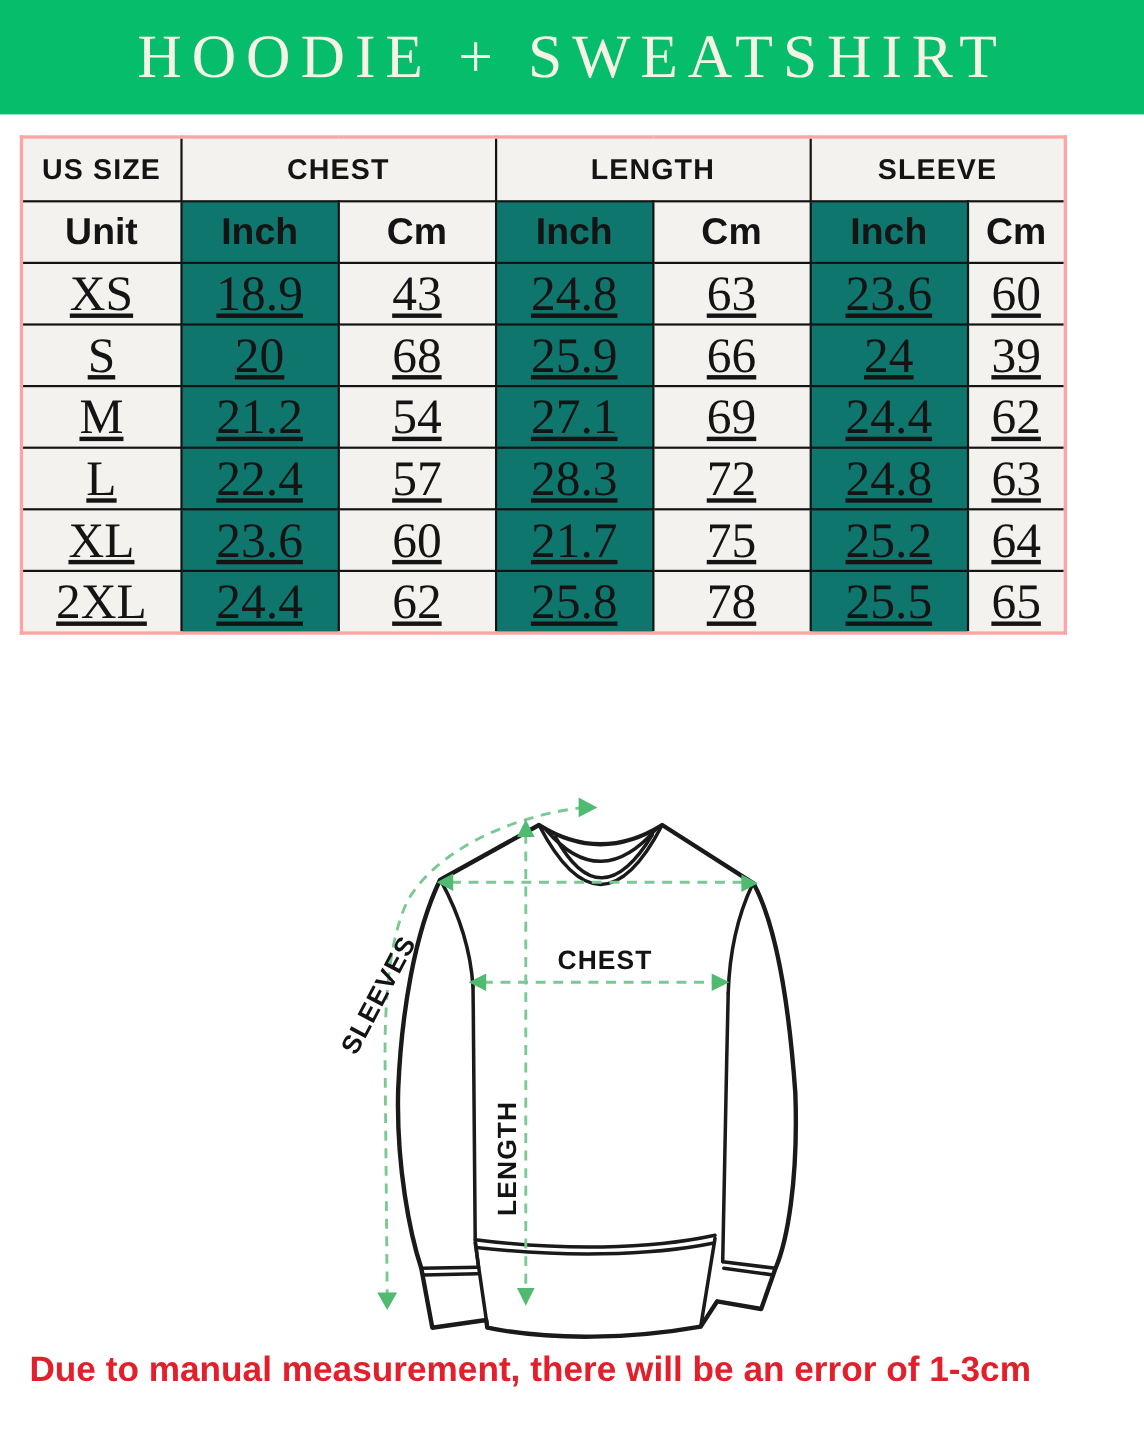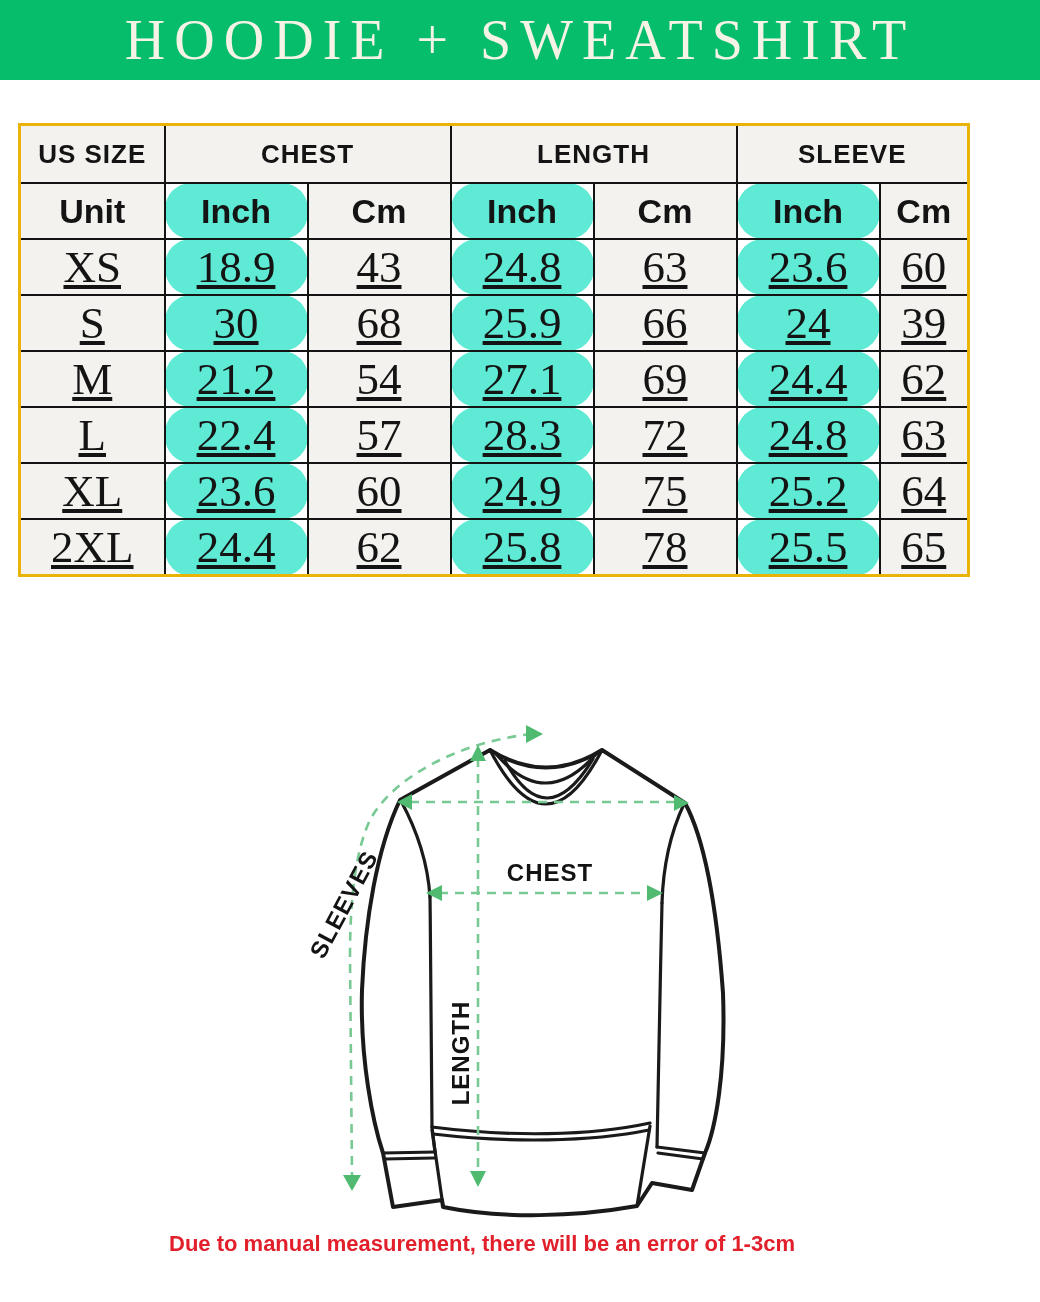--- a/index.html
+++ b/index.html
@@ -2,54 +2,54 @@
 <html><head>
 <meta charset="utf-8">
 <style>
   html,body{margin:0;padding:0;background:#ffffff;}
   #page{
     position:relative;width:1040px;height:1302px;background:#ffffff;
     font-family:"Liberation Sans",sans-serif;overflow:hidden;
   }
   
   .banner{
-    position:absolute;top:0;left:0;width:1040px;height:80px;
+    position:absolute;top:0;left:0;width:1040px;height:104px;
     background:#06bd6c;display:flex;align-items:center;justify-content:center;
   }
   .banner h1{
     margin:0;font-family:"Liberation Serif",serif;font-weight:500;
     font-size:56px;letter-spacing:9px;color:#f5f2e6;white-space:nowrap;
   }
   
   .size-table{
     position:absolute;top:123px;left:18px;width:952px;
     border-collapse:collapse;table-layout:fixed;
-    border:3px solid #eab308;
+    border:3px solid #fca5a5;
   }
   .size-table th,.size-table td{
     border:2px solid #141414;text-align:center;vertical-align:middle;
     padding:0;color:#141414;
   }
   .size-table .gray{background:#f3f2ef;}
-  .size-table .white{background:#5eead4;border-radius:26px;}
+  .size-table .white{background:#0f766e;}
   .size-table tr.group-row th{height:56px;font-size:26px;font-weight:bold;letter-spacing:1px;}
   .size-table tr.unit-row th{height:54px;font-size:34px;font-weight:bold;}
   .size-table tr.data-row td{height:54px;font-family:"Liberation Serif",serif;font-size:45px;line-height:1;text-decoration:underline;}
   
   .diagram{position:absolute;top:690px;left:280px;width:520px;height:545px;}
   .diagram .garment{fill:#ffffff;stroke:#1a1a1a;stroke-width:4;stroke-linejoin:round;stroke-linecap:round;}
   .diagram .seam{fill:none;stroke:#1a1a1a;stroke-width:3.2;stroke-linecap:round;}
   .diagram .measure{fill:none;stroke:#79c994;stroke-width:2.6;stroke-dasharray:9 7;stroke-linecap:butt;}
   .diagram .arrow{fill:#4fba70;stroke:none;}
   .diagram .dlabel{font-family:"Liberation Sans",sans-serif;font-weight:bold;font-size:24px;fill:#131313;letter-spacing:1px;}
   
   .disclaimer{
     position:absolute;top:1222px;left:0;width:964px;height:44px;
     display:flex;align-items:center;justify-content:center;
-    font-size:22px;font-weight:bold;color:#e1202c;
+    font-size:32px;font-weight:bold;color:#e1202c;
   }
 </style>
 </head>
 <body>
 
 <div id="page">
 
   <div class="banner">
     <h1>HOODIE + SWEATSHIRT</h1>
   </div>
@@ -84,21 +84,21 @@
         <td class="gray">XS</td>
         <td class="white">18.9</td>
         <td class="gray">43</td>
         <td class="white">24.8</td>
         <td class="gray">63</td>
         <td class="white">23.6</td>
         <td class="gray">60</td>
       </tr>
       <tr class="data-row">
         <td class="gray">S</td>
-        <td class="white">30</td>
+        <td class="white">20</td>
         <td class="gray">68</td>
         <td class="white">25.9</td>
         <td class="gray">66</td>
         <td class="white">24</td>
         <td class="gray">39</td>
       </tr>
       <tr class="data-row">
         <td class="gray">M</td>
         <td class="white">21.2</td>
         <td class="gray">54</td>
@@ -113,21 +113,21 @@
         <td class="gray">57</td>
         <td class="white">28.3</td>
         <td class="gray">72</td>
         <td class="white">24.8</td>
         <td class="gray">63</td>
       </tr>
       <tr class="data-row">
         <td class="gray">XL</td>
         <td class="white">23.6</td>
         <td class="gray">60</td>
-        <td class="white">24.9</td>
+        <td class="white">21.7</td>
         <td class="gray">75</td>
         <td class="white">25.2</td>
         <td class="gray">64</td>
       </tr>
       <tr class="data-row">
         <td class="gray">2XL</td>
         <td class="white">24.4</td>
         <td class="gray">62</td>
         <td class="white">25.8</td>
         <td class="gray">78</td>

